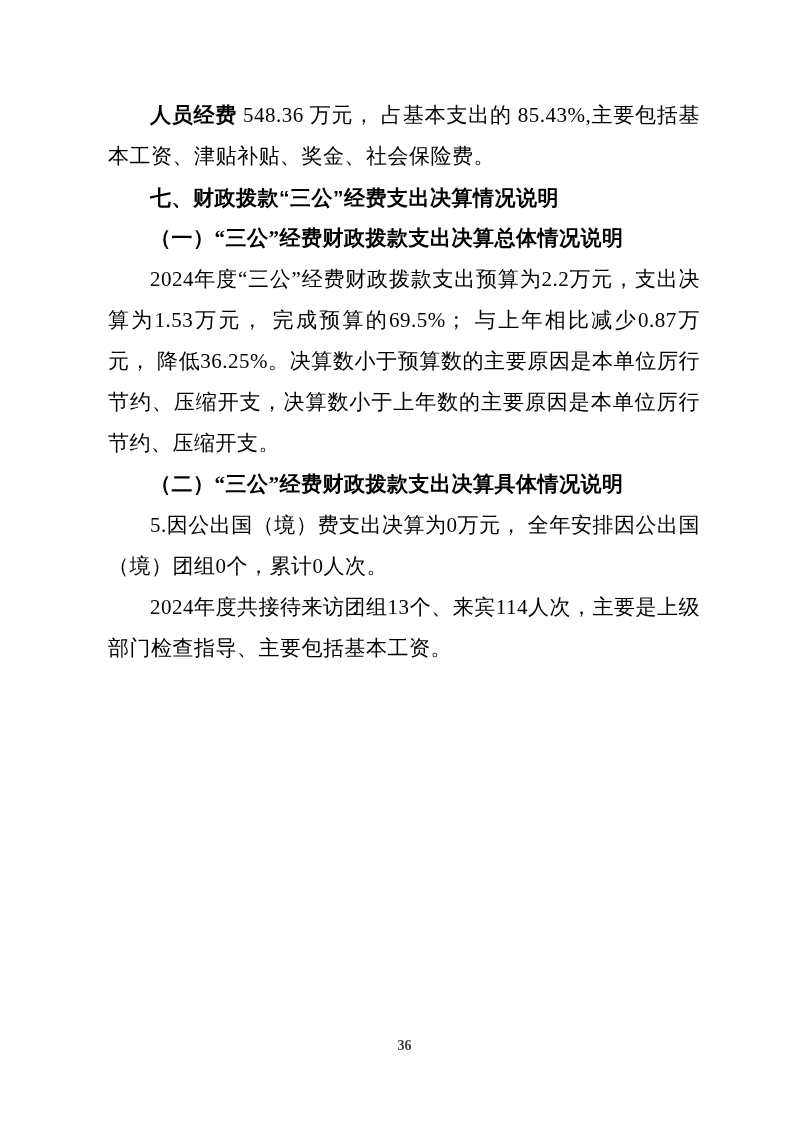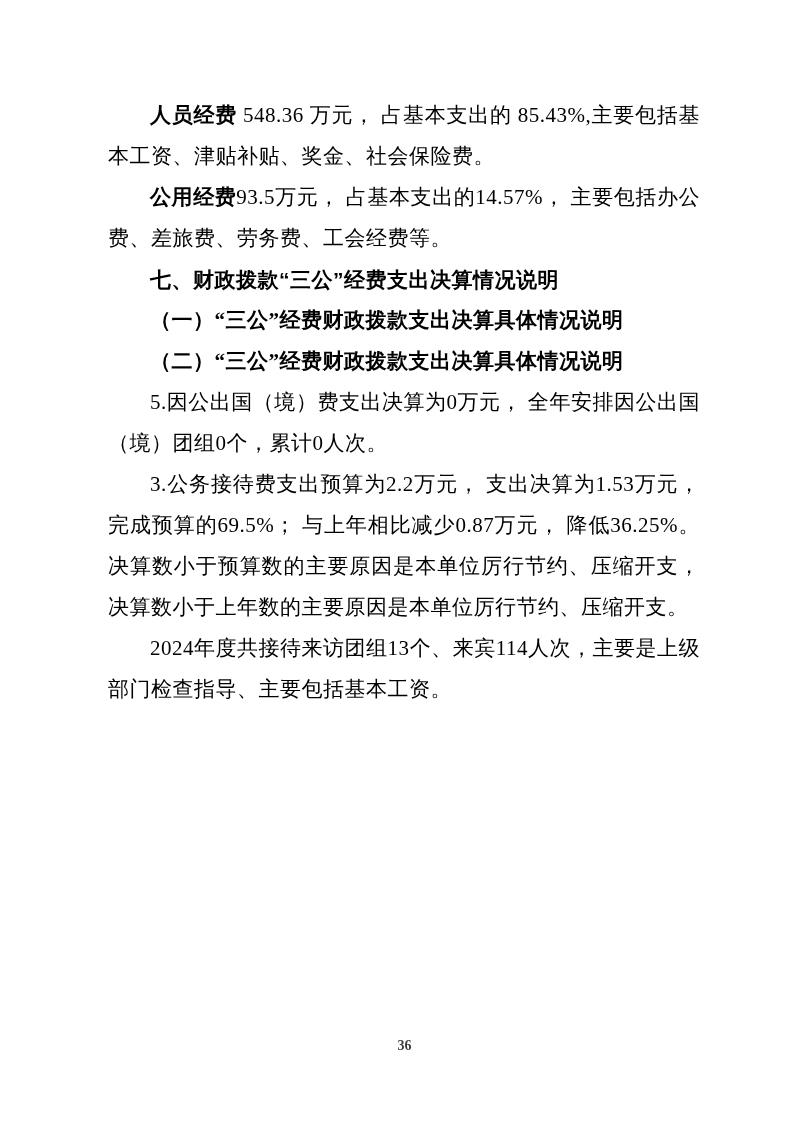--- a/index.html
+++ b/index.html
@@ -71,32 +71,31 @@
   }
 </style>
 </head>
 <body>
 
 <div class="page">
   <div class="content">
 
     <p class="para"><span class="lead">人员经费</span><span> 548.36 万元， 占基本支出的 85.43%,主要包括基本工资、津贴补贴、奖金、社会保险费。</span></p>
 
-    <p class="para"><span class="lead">公用经费</span><span>93.5万元， 占基本支出的14.57%， 主要包括办公费、差旅费、劳务费、工会经费等。</span></p>
 
     <p class="heading-hei">七、财政拨款“三公”经费支出决算情况说明</p>
 
-    <p class="heading-kai">（一）“三公”经费财政拨款支出决算具体情况说明</p>
+    <p class="heading-kai">（一）“三公”经费财政拨款支出决算总体情况说明</p>
 
+    <p class="para">2024年度“三公”经费财政拨款支出预算为2.2万元，支出决算为1.53万元， 完成预算的69.5%； 与上年相比减少0.87万元， 降低36.25%。决算数小于预算数的主要原因是本单位厉行节约、压缩开支，决算数小于上年数的主要原因是本单位厉行节约、压缩开支。</p>
 
     <p class="heading-kai">（二）“三公”经费财政拨款支出决算具体情况说明</p>
 
     <p class="para">5.因公出国（境）费支出决算为0万元， 全年安排因公出国（境）团组0个，累计0人次。</p>
 
 
-    <p class="para">3.公务接待费支出预算为2.2万元， 支出决算为1.53万元，完成预算的69.5%； 与上年相比减少0.87万元， 降低36.25%。决算数小于预算数的主要原因是本单位厉行节约、压缩开支，决算数小于上年数的主要原因是本单位厉行节约、压缩开支。</p>
 
     <p class="para">2024年度共接待来访团组13个、来宾114人次，主要是上级部门检查指导、主要包括基本工资。</p>
 
   </div>
 
   <div class="page-number">36</div>
 </div>
 
 </body></html>

